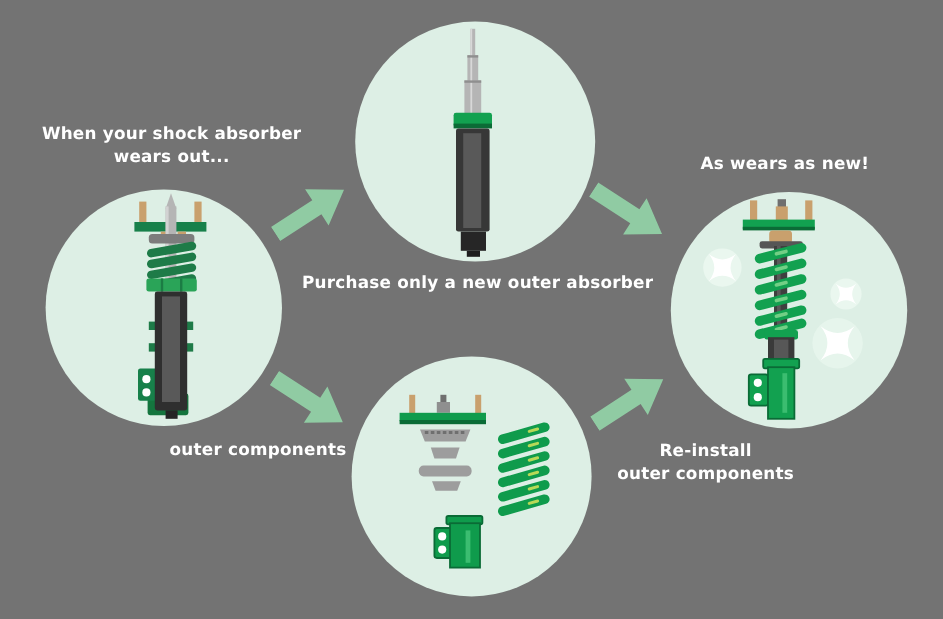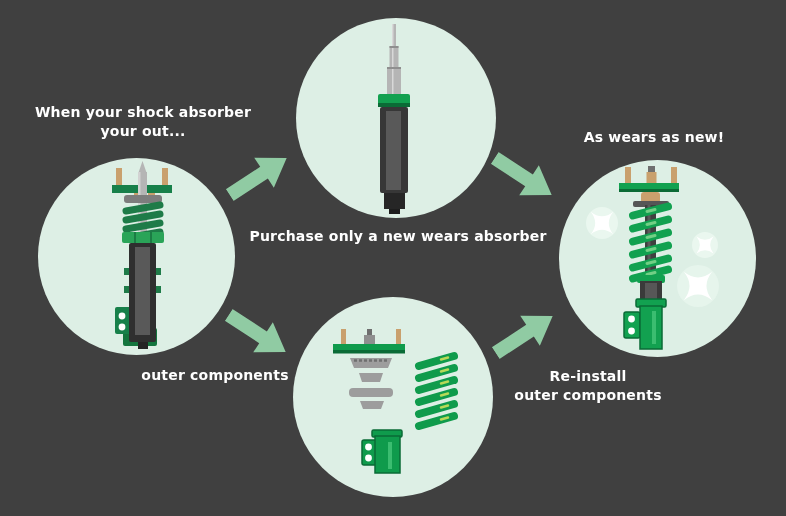--- a/index.html
+++ b/index.html
@@ -1,39 +1,39 @@
 <!DOCTYPE html>
 <html><head>
 <meta charset="utf-8">
 <style>
   html,body{margin:0;padding:0;background:#000;}
   .stage{
-    position:relative;width:786px;height:516px;background:#404040;overflow:hidden;
+    position:relative;width:786px;height:516px;background:#737373;overflow:hidden;
     font-family:"DejaVu Sans","Liberation Sans",sans-serif;
   }
   .circle{position:absolute;border-radius:50%;background:#ddefe5;}
   .circle svg{position:absolute;left:0;top:0;}
   .label{
     position:absolute;color:#ffffff;font-weight:bold;font-size:14px;
     line-height:19px;text-align:center;letter-spacing:.2px;
   }
   .arrow{position:absolute;}
 </style>
 </head>
 <body>
 
 <div class="stage">
 
   <div class="label" style="left:23px;top:103px;width:240px">
     <div>When your shock absorber</div>
-    <div>your out...</div>
+    <div>wears out...</div>
   </div>
 
   <div class="label" style="left:238px;top:227px;width:320px">
-    <div>Purchase only a new wears absorber</div>
+    <div>Purchase only a new outer absorber</div>
   </div>
 
   <div class="label" style="left:105px;top:366px;width:220px">
     <div>outer components</div>
   </div>
 
   <div class="label" style="left:478px;top:367px;width:220px">
     <div>Re-install</div>
     <div>outer components</div>
   </div>

